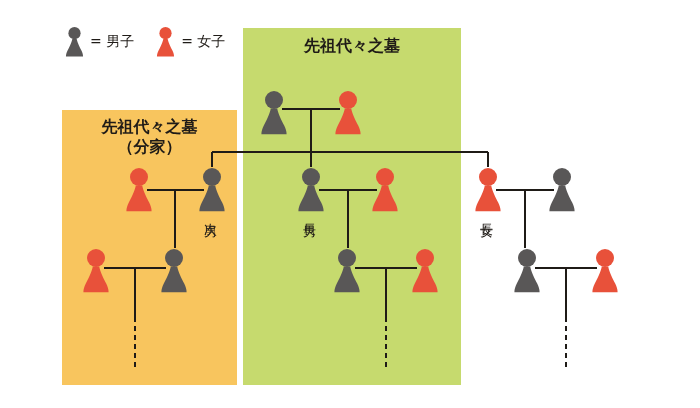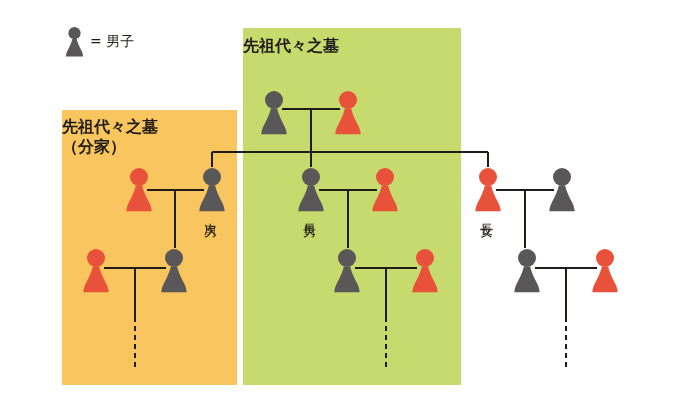--- a/index.html
+++ b/index.html
@@ -6,21 +6,21 @@
   #stage{
     position:relative;width:700px;height:408px;background:#ffffff;
     font-family:"DejaVu Sans","Liberation Sans",sans-serif;
     overflow:hidden;color:#1F1B17;
   }
   .panel{position:absolute;}
   #panel-branch{left:62px;top:110px;width:175px;height:275px;}
   #panel-main{left:243px;top:28px;width:218px;height:357px;}
   #panel-marriage{left:468px;top:112px;width:169px;height:273px;}
   .panel-title{
-    text-align:left;font-weight:bold;font-size:16px;line-height:1.28;
+    text-align:center;font-weight:bold;font-size:16px;line-height:1.28;
     color:#1F1B17;
   }
   #panel-branch .panel-title{margin-top:7px;}
   #panel-main .panel-title{margin-top:8px;}
   #panel-marriage .panel-title{margin-top:7px;}
   .figure{position:absolute;width:28px;height:44px;}
   .figure svg{display:block;width:28px;height:44px;}
   .vlabel{
     position:absolute;
     writing-mode:vertical-rl;text-orientation:upright;
@@ -43,20 +43,29 @@
 
   <div id="legend">
       <div class="legend-item">
         <span>
           <svg viewBox="0 0 28 44" xmlns="http://www.w3.org/2000/svg" style="width: 19px; height: 30px;">
             <circle cx="14" cy="9" r="9" fill="#595757"></circle>
             <path fill="#595757" d="M10.8 17.4 C 9.6 23 6.2 30 3.8 34.6 C 2.3 37.6 1.4 40.6 1.4 43.2 L 26.6 43.2 C 26.6 40.6 25.7 37.6 24.2 34.6 C 21.8 30 18.4 23 17.2 17.4 Z"></path>
           </svg>
         </span>
         <span class="legend-text">= 男子</span>
+      </div>
+      <div class="legend-item">
+        <span>
+          <svg viewBox="0 0 28 44" xmlns="http://www.w3.org/2000/svg" style="width: 19px; height: 30px;">
+            <circle cx="14" cy="9" r="9" fill="#E8513A"></circle>
+            <path fill="#E8513A" d="M10.8 17.4 C 9.6 23 6.2 30 3.8 34.6 C 2.3 37.6 1.4 40.6 1.4 43.2 L 26.6 43.2 C 26.6 40.6 25.7 37.6 24.2 34.6 C 21.8 30 18.4 23 17.2 17.4 Z"></path>
+          </svg>
+        </span>
+        <span class="legend-text">= 女子</span>
       </div>
     </div>
 
   <div class="panel" id="panel-branch" style="background: rgb(248, 197, 94);">
     <div class="panel-title"><span>先祖代々之墓</span><br><span>（分家）</span></div>
   </div>
 
   <div class="panel" id="panel-main" style="background: rgb(198, 218, 110);">
     <div class="panel-title"><span>先祖代々之墓</span><br></div>
   </div>

